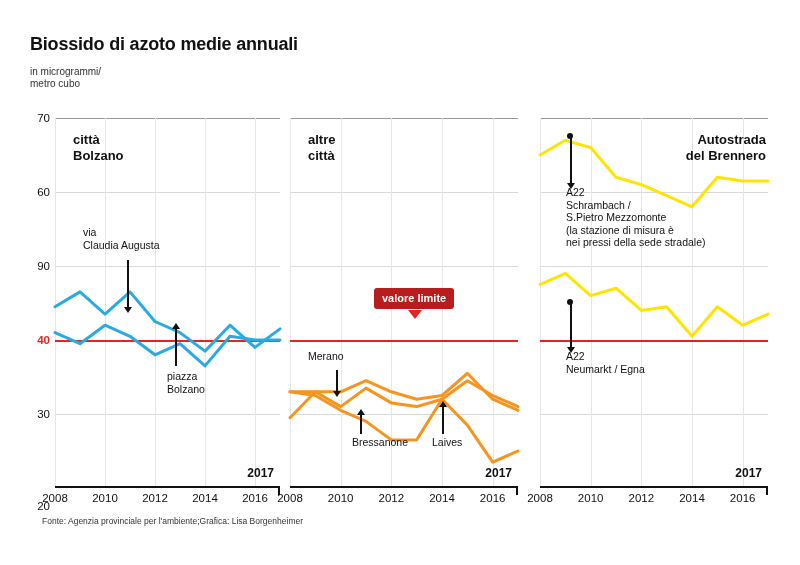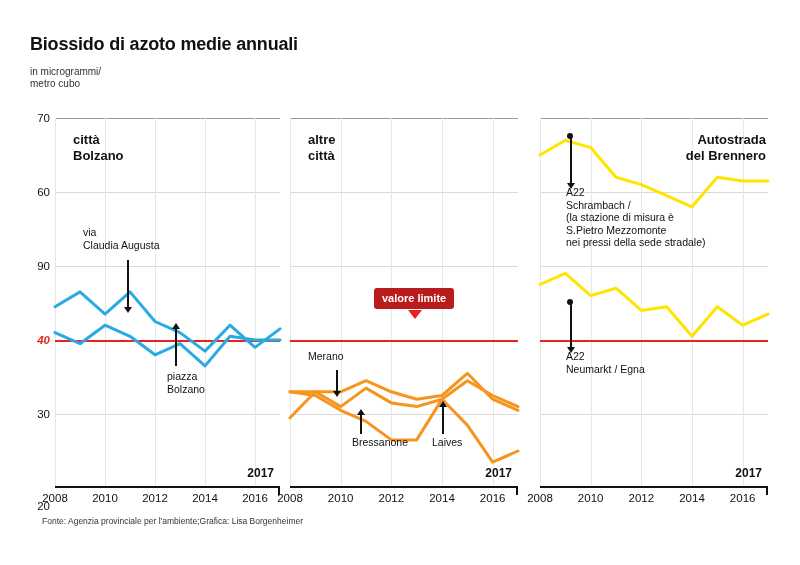--- a/index.html
+++ b/index.html
@@ -43,21 +43,21 @@
   .axis-bottom {
     position:absolute; left:0; right:0; bottom:0; height:2px;
     background:#111;
   }
 
   .ylabel {
     position:absolute; right:0; font-size:11.5px; color:#111;
     transform:translateY(-50%);
     text-align:right;
   }
-  .ylabel.hl { color:#e8231f; font-weight:bold;font-style:italic; }
+  .ylabel.hl { color:#e8231f; font-weight:bold; }
   #yaxis { position:absolute; left:20px; top:118px; width:30px; height:370px; }
 
   .xlabel {
     position:absolute; font-size:11.5px; color:#111;
     transform:translateX(-50%);
     top:374px;
   }
   .xticks { position:absolute; left:0; width:100%; }
 
   .limit-line {
@@ -246,22 +246,22 @@
       </svg>
       <div class="panel-label right" style="top: 14px; right: 2px;">
         <div>Autostrada</div>
         <div>del Brennero</div>
       </div>
       <div class="year-tag" style="right: 6px; bottom: 8px;">2017</div>
       <div class="year-tick" style="right: 0px; bottom: -7px;"></div>
       <div class="ann" style="left: 26px; top: 68px; width: 200px;">
         <div>A22</div>
         <div>Schrambach /</div>
+        <div>S.Pietro Mezzomonte</div>
         <div>(la stazione di misura è</div>
-        <div>S.Pietro Mezzomonte</div>
         <div>nei pressi della sede stradale)</div>
       </div>
       <div class="lead" style="left: 30px; top: 20px; width: 1.5px; height: 46px;"></div>
       <div style="position: absolute; left: 26.5px; top: 65px; width: 0px; height: 0px; border-left: 4px solid transparent; border-right: 4px solid transparent; border-top: 6px solid rgb(17, 17, 17);"></div>
       <div class="ann" style="left: 26px; top: 232px; width: 200px;">
         <div>A22</div>
         <div>Neumarkt / Egna</div>
       </div>
       <div class="lead" style="left: 30px; top: 186px; width: 1.5px; height: 44px;"></div>
       <div style="position: absolute; left: 26.5px; top: 229px; width: 0px; height: 0px; border-left: 4px solid transparent; border-right: 4px solid transparent; border-top: 6px solid rgb(17, 17, 17);"></div>

